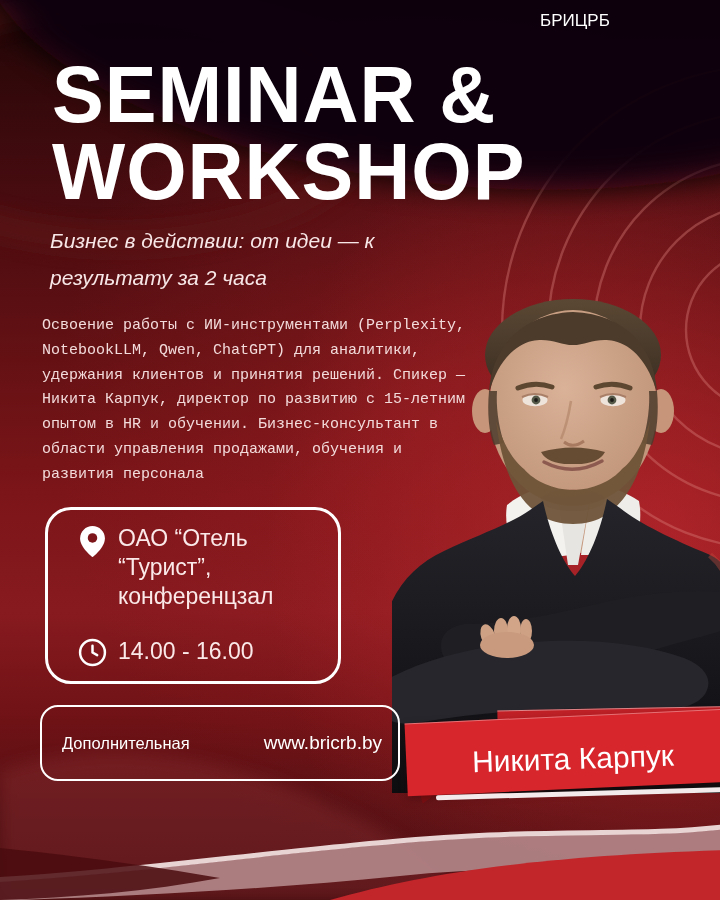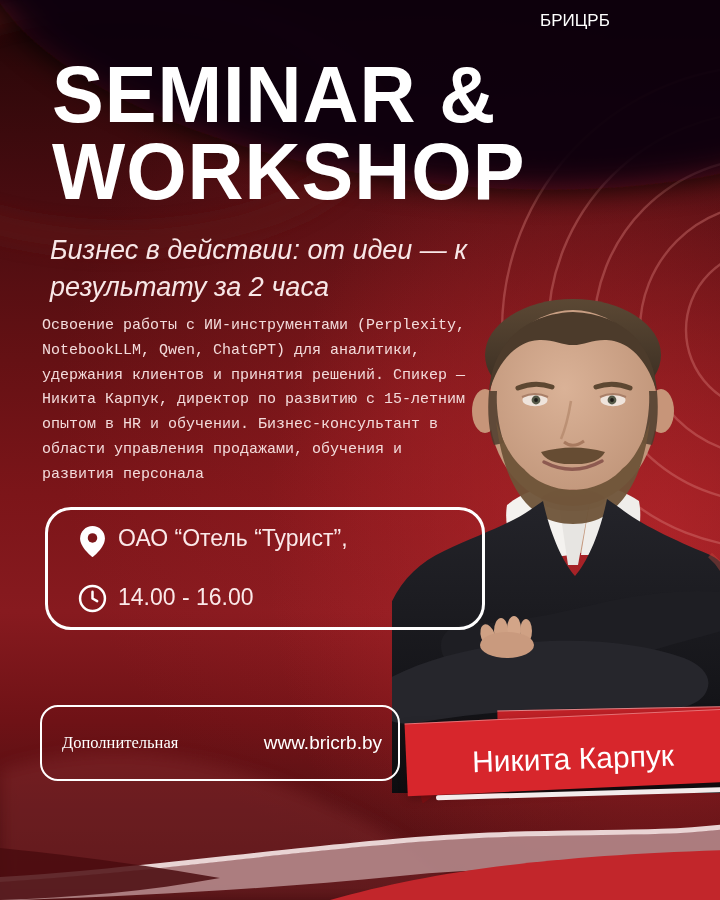--- a/index.html
+++ b/index.html
@@ -16,46 +16,46 @@
   .brand{
     position:absolute;left:540px;top:8px;z-index:7;
     color:#ffffff;font-size:17px;line-height:25px;font-weight:400;
   }
   .title{
     position:absolute;left:52px;top:56px;z-index:7;
     color:#ffffff;font-weight:700;font-size:80px;line-height:77px;
     letter-spacing:1px;transform:scaleX(.97);transform-origin:left top;
   }
   .subtitle{
-    position:absolute;left:50px;top:232px;z-index:7;
-    color:#f8e7e7;font-style:italic;font-size:27px;line-height:37px;font-weight:400;
+    position:absolute;left:50px;top:222px;z-index:7;
+    color:#f8e7e7;font-style:italic;font-size:21px;line-height:37px;font-weight:400;
   }
   .description{
     position:absolute;left:42px;top:314px;width:438px;z-index:7;
     color:#f3dbdb;font-size:15px;line-height:24.8px;font-family:Liberation Mono, monospace;
   }
 
   
   .infobox{
-    position:absolute;left:45px;top:507px;width:440px;z-index:7;
+    position:absolute;left:45px;top:507px;width:296px;z-index:7;
     box-sizing:border-box;border:3px solid #ffffff;border-radius:26px;
     padding:14px 14px 14px 18px;color:#fbe9e9;
   }
   .info-row{display:grid;grid-template-columns:52px 1fr;align-items:center;margin-top:25px;}
   .info-row:first-child{margin-top:0;align-items:start;}
   .info-icon{display:flex;justify-content:center;padding-top:2px;}
   .info-text{font-size:23px;line-height:29px;}
 
   
   .regbox{
     position:absolute;left:40px;top:705px;width:360px;height:76px;z-index:7;
     box-sizing:border-box;border:2px solid #ffffff;border-radius:18px;
     display:flex;align-items:center;padding:0 16px 0 20px;color:#ffffff;
   }
-  .regbox .reg-label{font-size:16.5px;line-height:22px;font-family:Liberation Serif, serif;}
+  .regbox .reg-label{font-size:16.5px;line-height:22px;}
   .regbox .reg-url{margin-left:auto;font-size:19px;white-space:nowrap;padding-left:10px;}
 
   
   .ribbon-back{
     position:absolute;left:498px;top:708px;width:260px;height:72px;z-index:5;
     background:#c12127;transform:rotate(-1.1deg);
     border-top:1px solid rgba(255,255,255,.45);
   }
   .ribbon-main{
     position:absolute;left:406px;top:716px;width:324px;height:72px;z-index:6;
@@ -216,20 +216,21 @@
   <div class="infobox">
     <div class="info-row">
       <span class="info-icon">
         <svg width="25" height="31" viewBox="0 0 24 30">
           <path d="M12,0 C5.4,0 0,5.4 0,12 C0,21 12,30 12,30 C12,30 24,21 24,12 C24,5.4 18.6,0 12,0 Z" fill="#ffffff"></path>
           <circle cx="12" cy="11.5" r="4.6" fill="#7c161a"></circle>
         </svg>
       </span>
       <span class="info-text">
         <div>ОАО “Отель “Турист”,</div>
+        <div>конференцзал</div>
       </span>
     </div>
     <div class="info-row">
       <span class="info-icon">
         <svg width="29" height="29" viewBox="0 0 28 28">
           <circle cx="14" cy="14" r="12" fill="none" stroke="#ffffff" stroke-width="2.4"></circle>
           <path d="M14,7.5 L14,14 L18.5,16.5" fill="none" stroke="#ffffff" stroke-width="2.4" stroke-linecap="round" stroke-linejoin="round"></path>
         </svg>
       </span>
       <span class="info-text">14.00 - 16.00</span>

